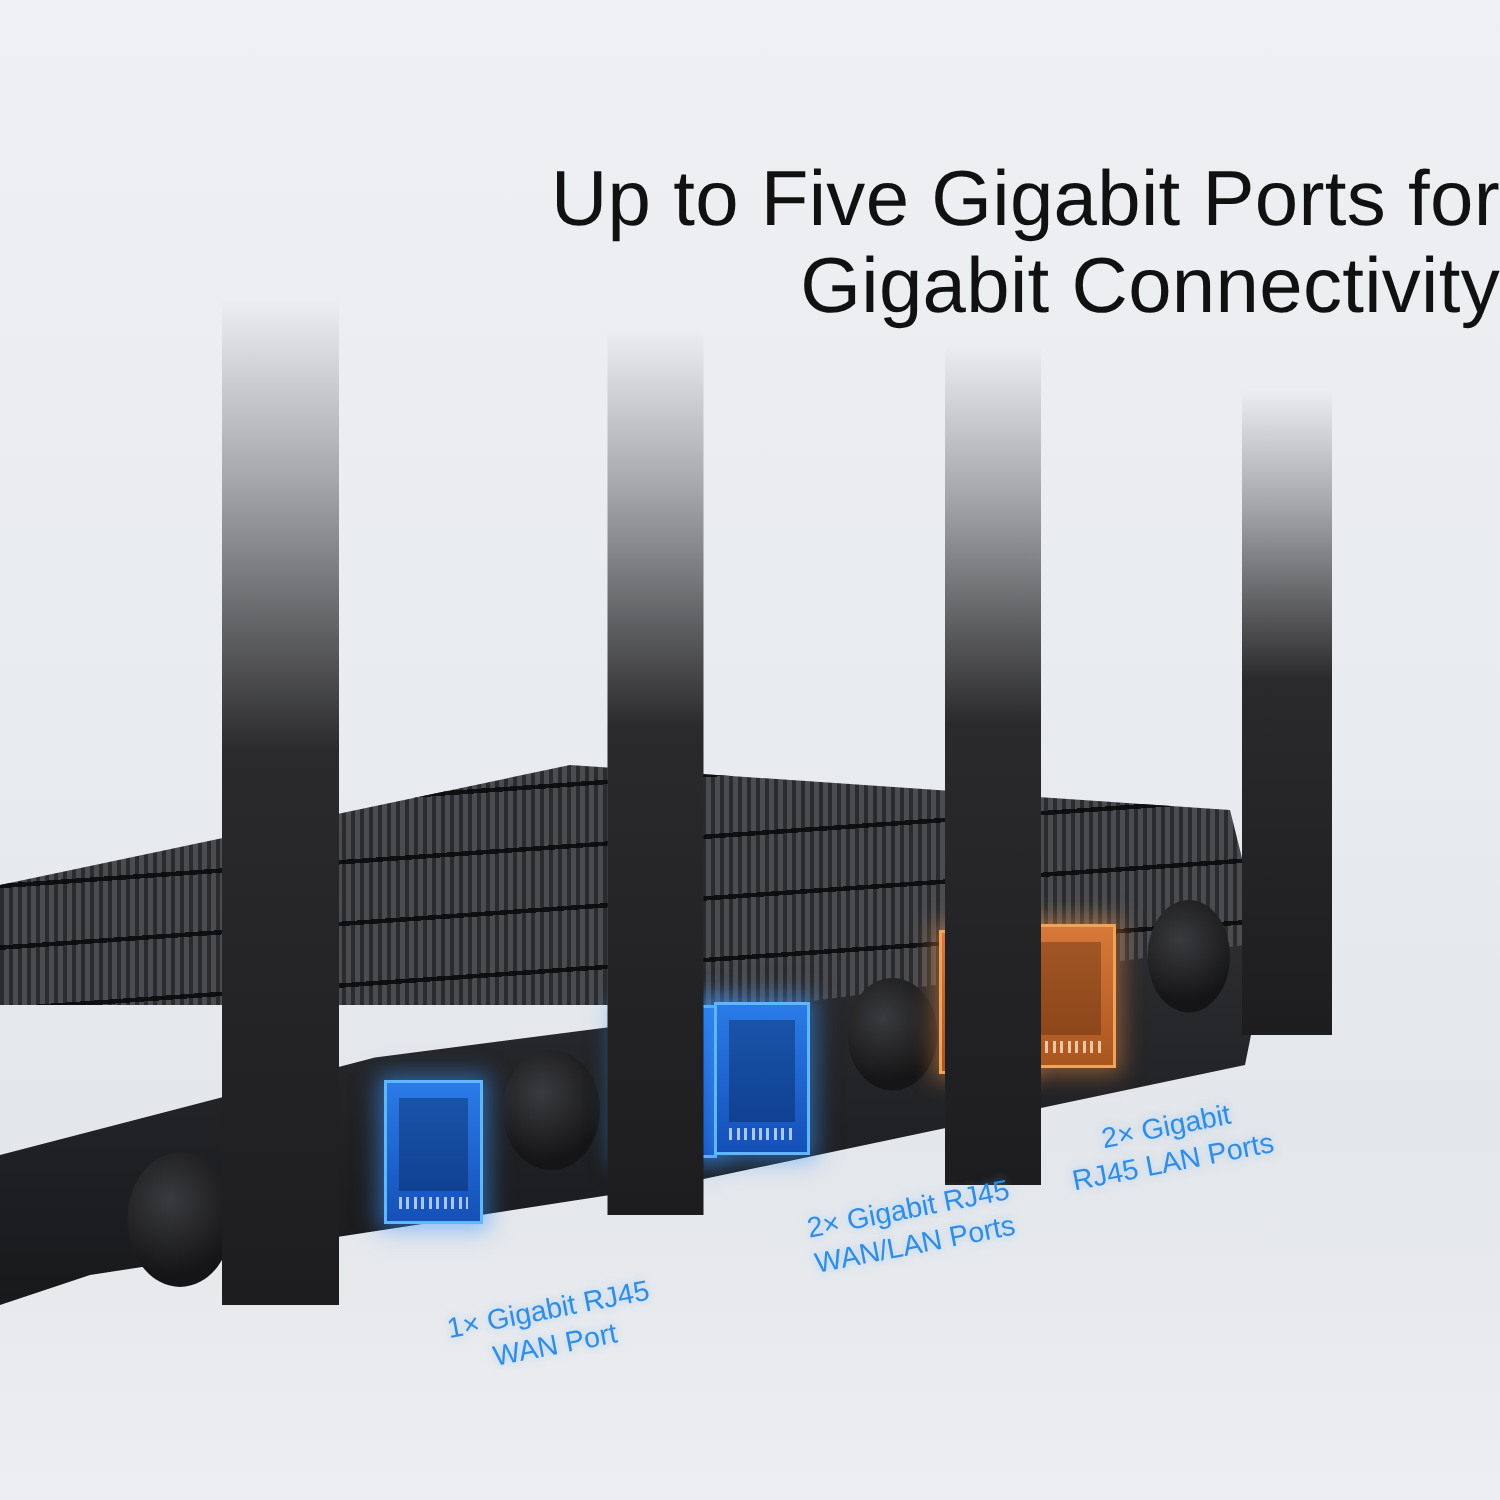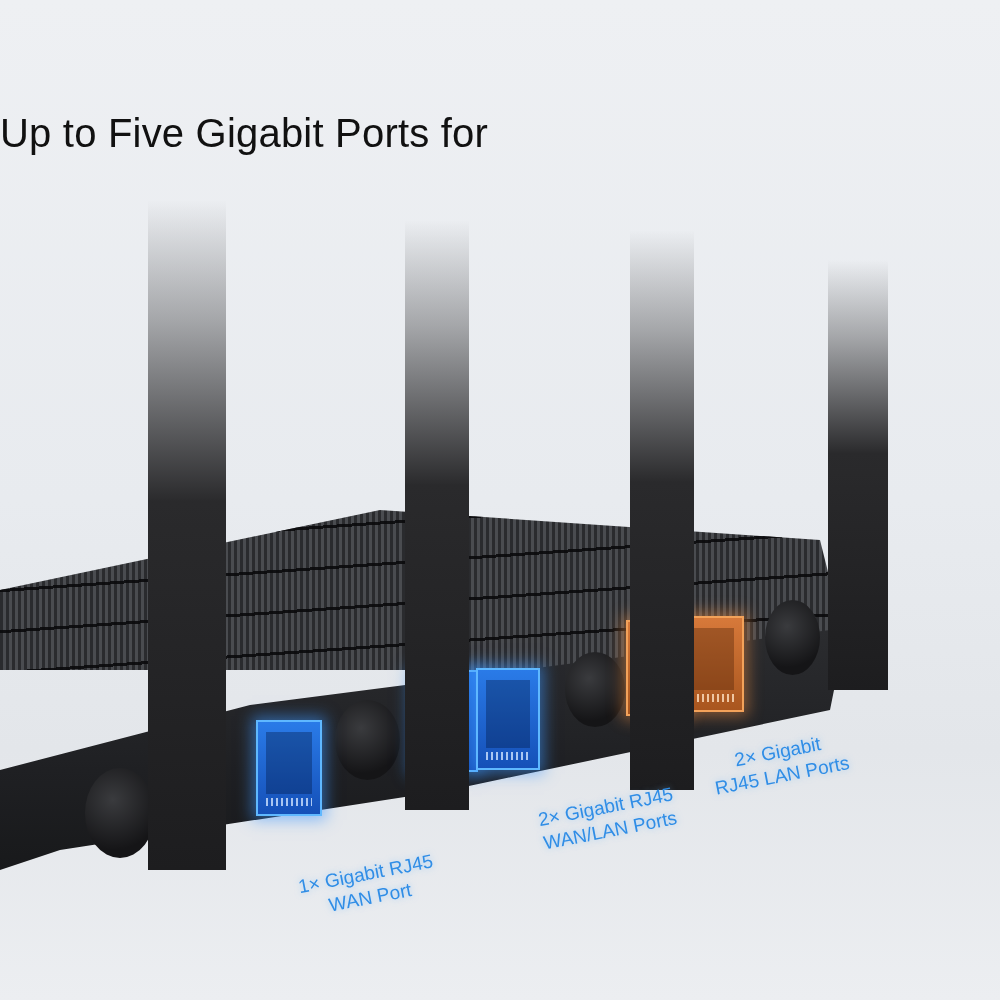--- a/index.html
+++ b/index.html
@@ -1,20 +1,20 @@
 <!DOCTYPE html>
 <html><head>
 <meta charset="utf-8">
 <style>
   html,body{margin:0;padding:0;}
   body{width:1000px;height:1000px;overflow:hidden;position:relative;
     background:linear-gradient(180deg,#eef0f3 0%,#e8ebef 50%,#e3e6ea 75%,#eceef1 100%);
     font-family:"Liberation Sans",sans-serif;}
-  .headline{position:absolute;top:104px;left:0;width:1000px;text-align:left;
-    font-size:40px;line-height:58px;color:#111;letter-spacing:0.2px;}
+  .headline{position:absolute;top:104px;left:0;width:1000px;text-align:right;
+    font-size:52px;line-height:58px;color:#111;letter-spacing:0.2px;}
   .scene{position:absolute;left:0;top:0;width:1000px;height:1000px;}
   .antenna{position:absolute;background:linear-gradient(180deg,rgba(40,40,42,0) 0%,rgba(60,60,62,0.4) 18%,#2a2a2c 45%,#1d1d1f 100%);}
   .body-top{position:absolute;left:0;top:510px;width:830px;height:160px;
     background:repeating-linear-gradient(90deg,#2a2b2e 0 3px,#4a4c50 3px 6px);
     clip-path:polygon(0 80px,380px 0,820px 30px,830px 70px,830px 160px,0 160px);}
   .body-rows{position:absolute;left:0;top:510px;width:830px;height:160px;
     background:repeating-linear-gradient(176deg,rgba(0,0,0,0) 0 38px,rgba(10,10,12,0.9) 38px 41px);
     clip-path:polygon(0 80px,380px 0,820px 30px,830px 70px,830px 160px,0 160px);}
   .body-front{position:absolute;left:0;top:620px;width:840px;height:250px;
     background:linear-gradient(180deg,#2c2d30 0%,#1f2023 60%,#18191b 100%);
@@ -29,20 +29,21 @@
     background:repeating-linear-gradient(90deg,#cfe3ff 0 2px,transparent 2px 5px);opacity:0.8;}
   .port.orange .pins{background:repeating-linear-gradient(90deg,#ffe1c2 0 2px,transparent 2px 5px);}
   .label{position:absolute;color:#2f8de6;font-size:19px;line-height:24px;text-align:center;
     transform:rotate(-11deg);text-shadow:0 0 6px rgba(120,190,255,0.6);}
 </style>
 </head>
 <body>
 
 <div class="headline">
   <div>Up to Five Gigabit Ports for</div>
+  <div>Gigabit Connectivity</div>
 </div>
 
 <div class="scene">
   <div class="body-top"></div>
   <div class="body-rows"></div>
   <div class="body-front"></div>
 
   <div class="knob" style="left:85px;top:768px;width:70px;height:90px;"></div>
   <div class="knob" style="left:335px;top:700px;width:65px;height:80px;"></div>
   <div class="knob" style="left:565px;top:652px;width:60px;height:75px;"></div>

